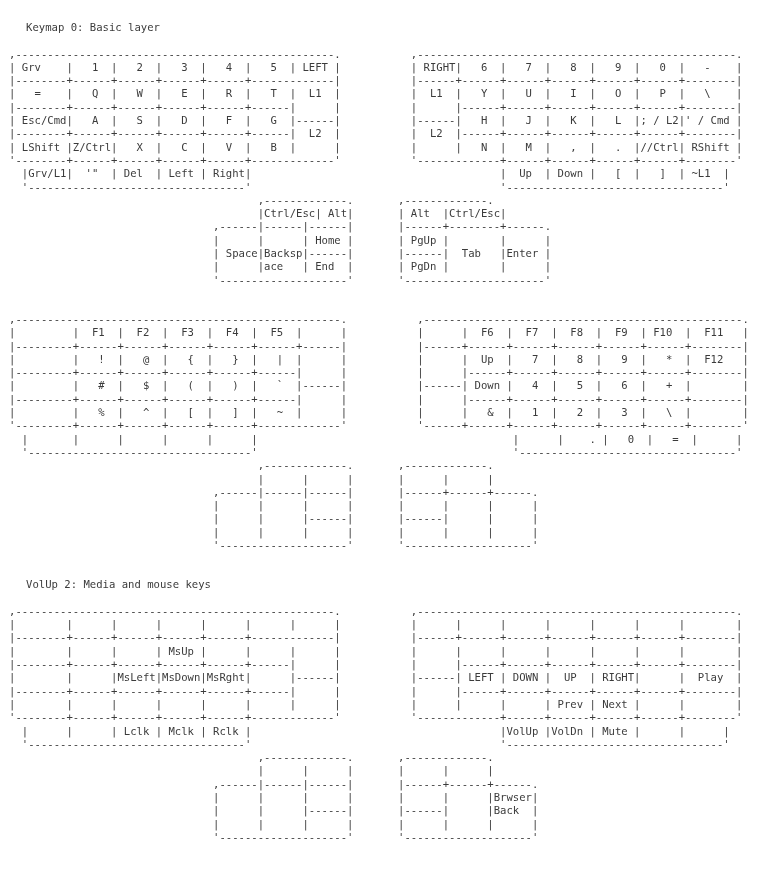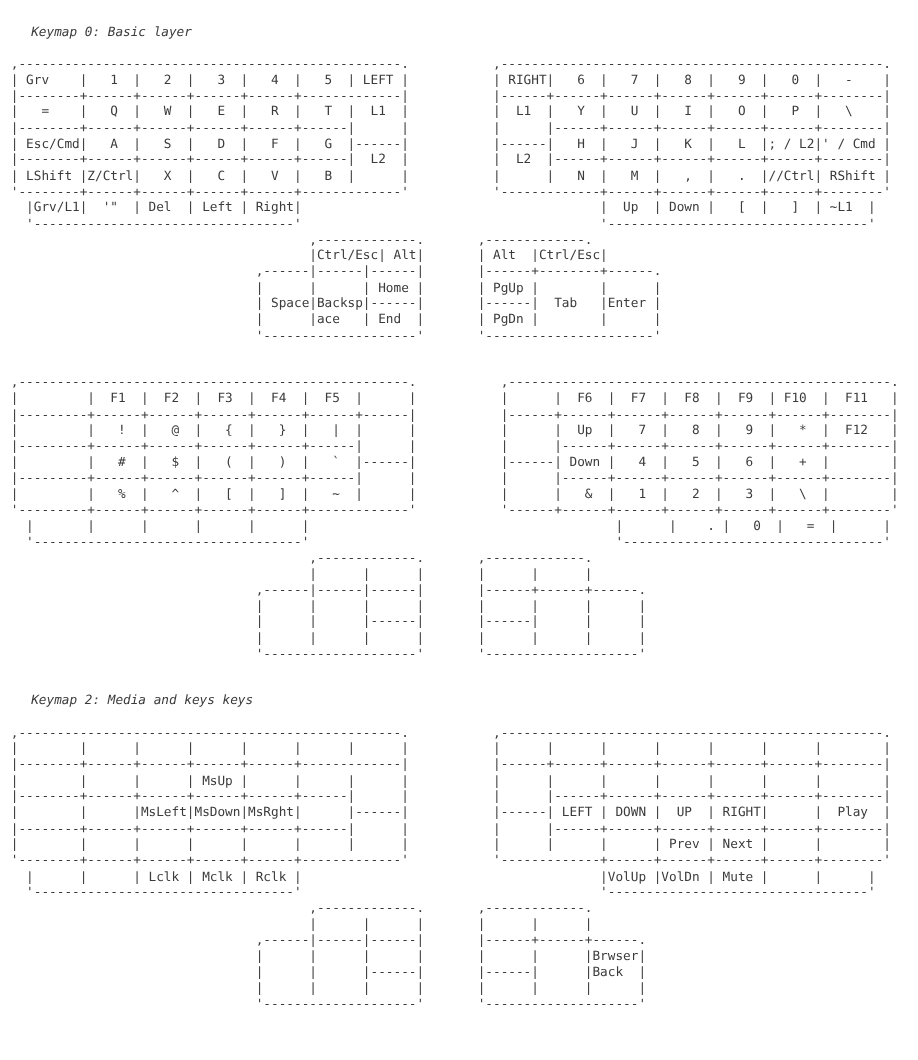--- a/index.html
+++ b/index.html
@@ -22,21 +22,20 @@
   .keymap-section {
     margin: 0 0 26px 0;
   }
   .km-title {
     margin: 0;
     padding-left: 17px;
     font-weight: normal;
     white-space: pre;
     font-size: inherit;
     line-height: inherit;
-    font-style: italic;
   }
   .km-art {
     margin: 13.3px 0 0 0;
     white-space: pre;
     font: inherit;
     color: inherit;
   }
 </style>
 </head>
 <body>
@@ -80,21 +79,21 @@
                                        ,-------------.       ,-------------.
                                        |      |      |       |      |      |
                                 ,------|------|------|       |------+------+------.
                                 |      |      |      |       |      |      |      |
                                 |      |      |------|       |------|      |      |
                                 |      |      |      |       |      |      |      |
                                 '--------------------'       '--------------------'</pre>
   </section>
 
   <section class="keymap-section">
-    <h2 class="km-title">Keymap 2: Media and keys keys</h2>
+    <h2 class="km-title">VolUp 2: Media and mouse keys</h2>
     <pre class="km-art">,--------------------------------------------------.           ,--------------------------------------------------.
 |        |      |      |      |      |      |      |           |      |      |      |      |      |      |        |
 |--------+------+------+------+------+-------------|           |------+------+------+------+------+------+--------|
 |        |      |      | MsUp |      |      |      |           |      |      |      |      |      |      |        |
 |--------+------+------+------+------+------|      |           |      |------+------+------+------+------+--------|
 |        |      |MsLeft|MsDown|MsRght|      |------|           |------| LEFT | DOWN |  UP  | RIGHT|      |  Play  |
 |--------+------+------+------+------+------|      |           |      |------+------+------+------+------+--------|
 |        |      |      |      |      |      |      |           |      |      |      | Prev | Next |      |        |
 '--------+------+------+------+------+-------------'           '-------------+------+------+------+------+--------'
   |      |      | Lclk | Mclk | Rclk |                                       |VolUp |VolDn | Mute |      |      |

